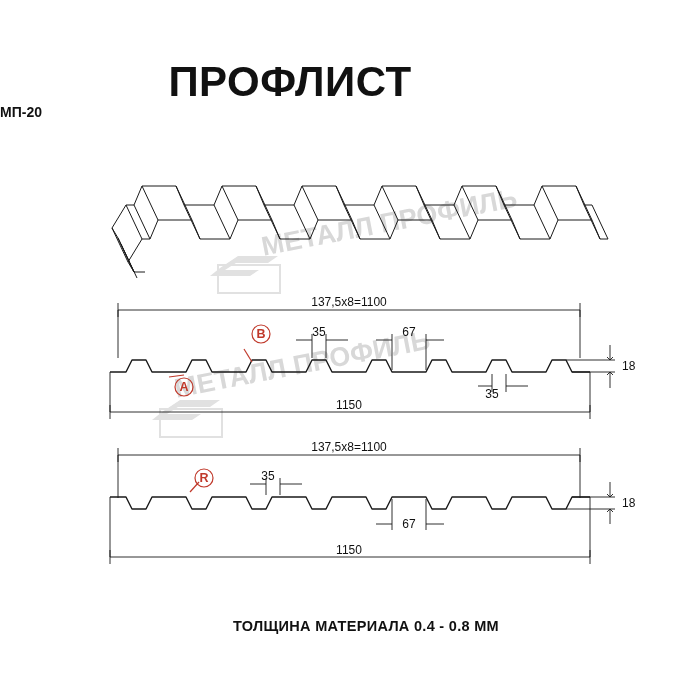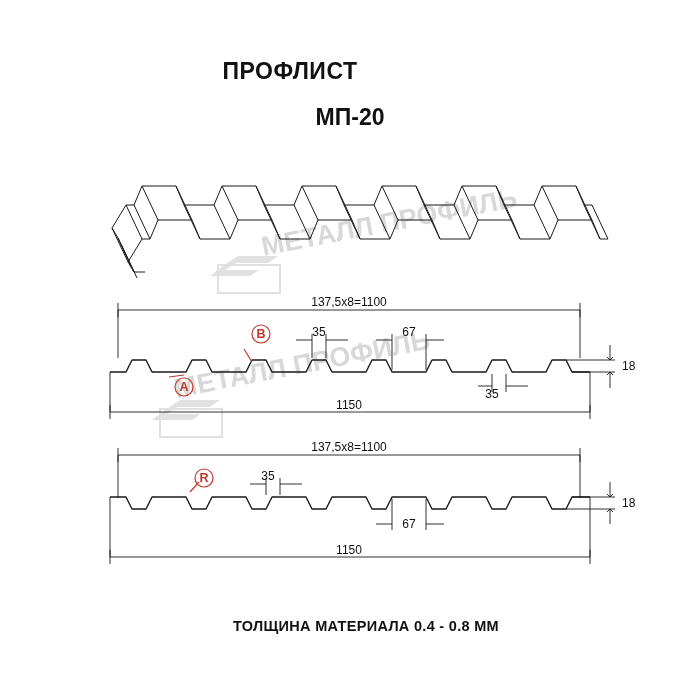--- a/index.html
+++ b/index.html
@@ -20,32 +20,32 @@
     height: 700px;
   }
 
   
   .title {
     position: absolute;
     top: 58px;
     left: 0;
     width: 580px;
     text-align: center;
-    font-size: 23px;
+    font-size: 42px;
     font-weight: bold;
     letter-spacing: 0.5px;
     color: #111111;
   }
   .subtitle {
     position: absolute;
     top: 104px;
     left: 0;
     width: 700px;
-    text-align: center;
-    font-size: 23px;
+    text-align: left;
+    font-size: 14px;
     font-weight: bold;
     color: #111111;
   }
 
   
   .footer-note {
     position: absolute;
     top: 618px;
     left: 0;
     width: 700px;

